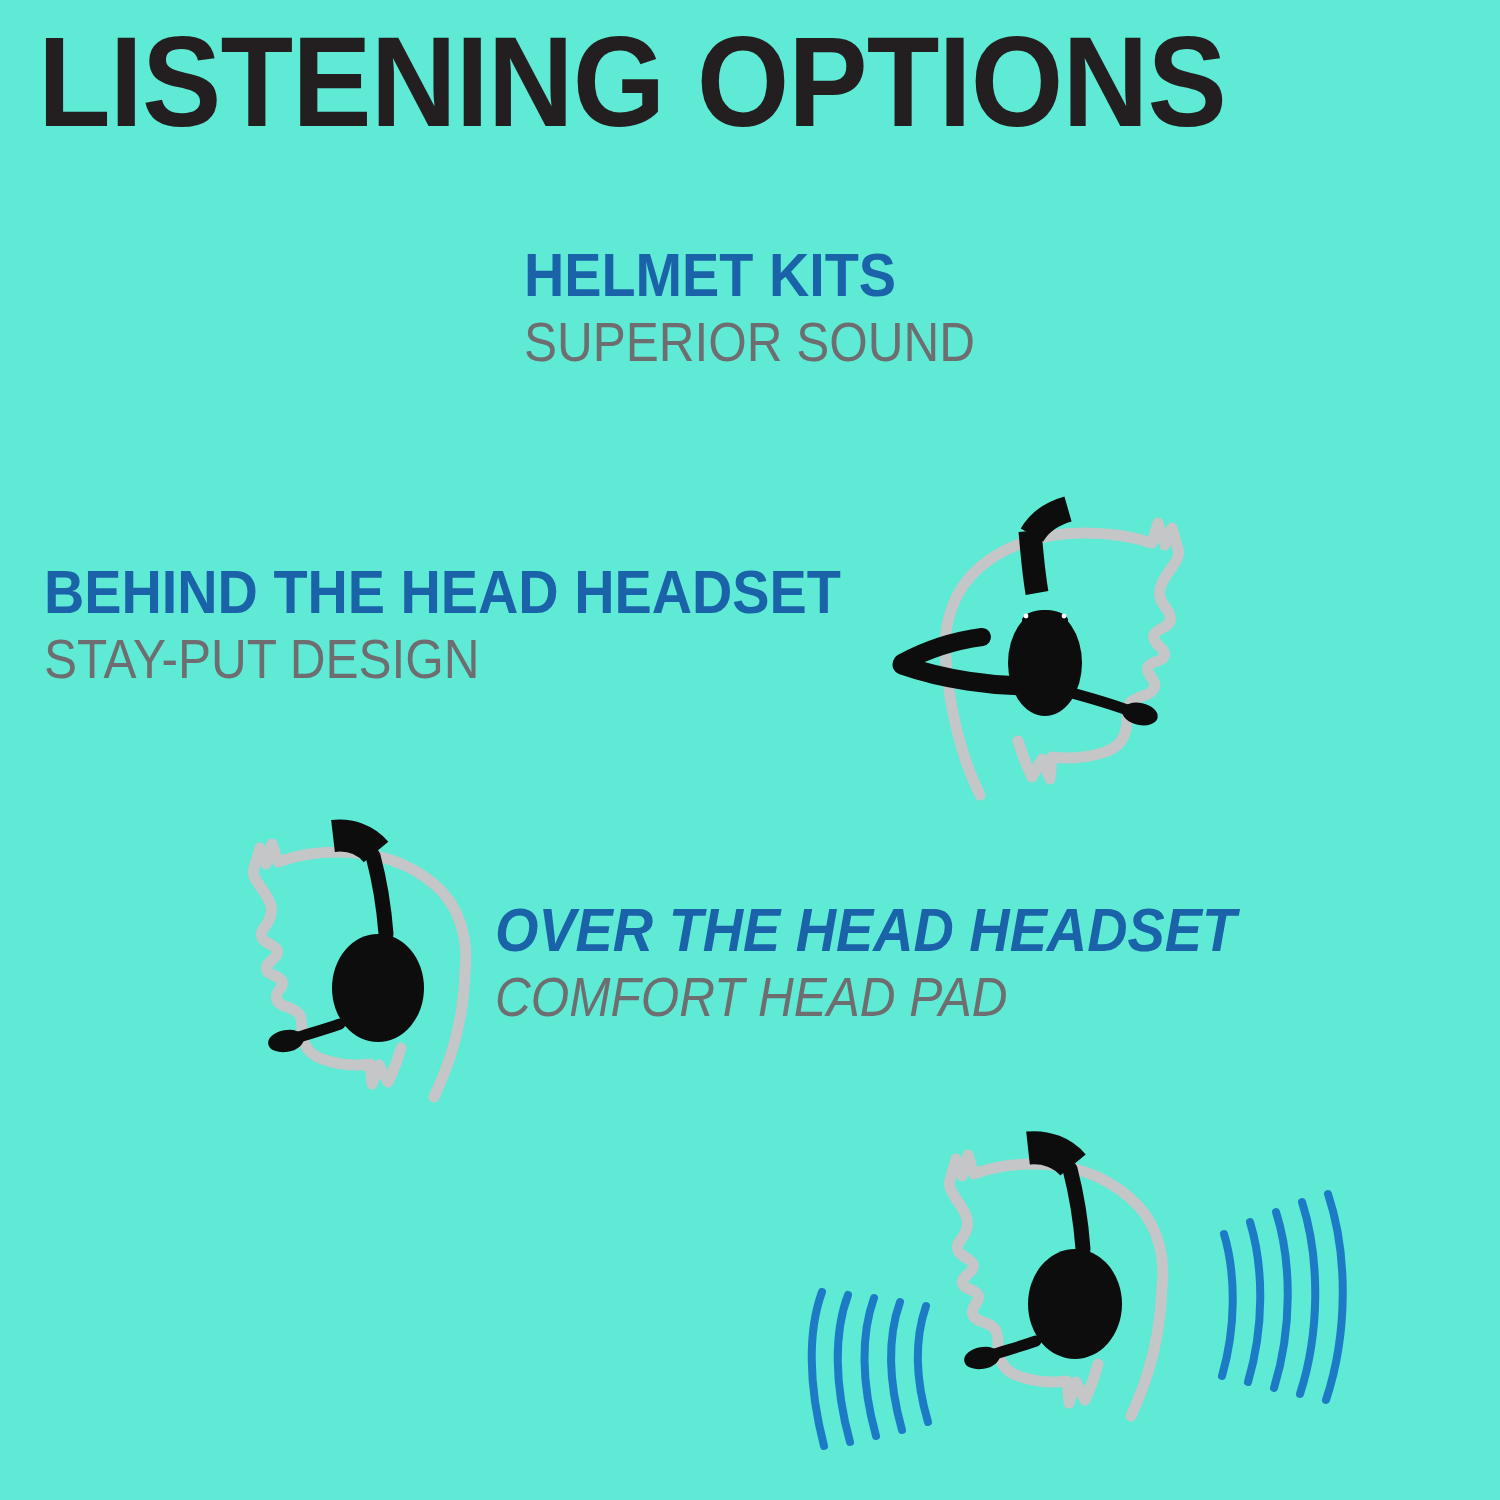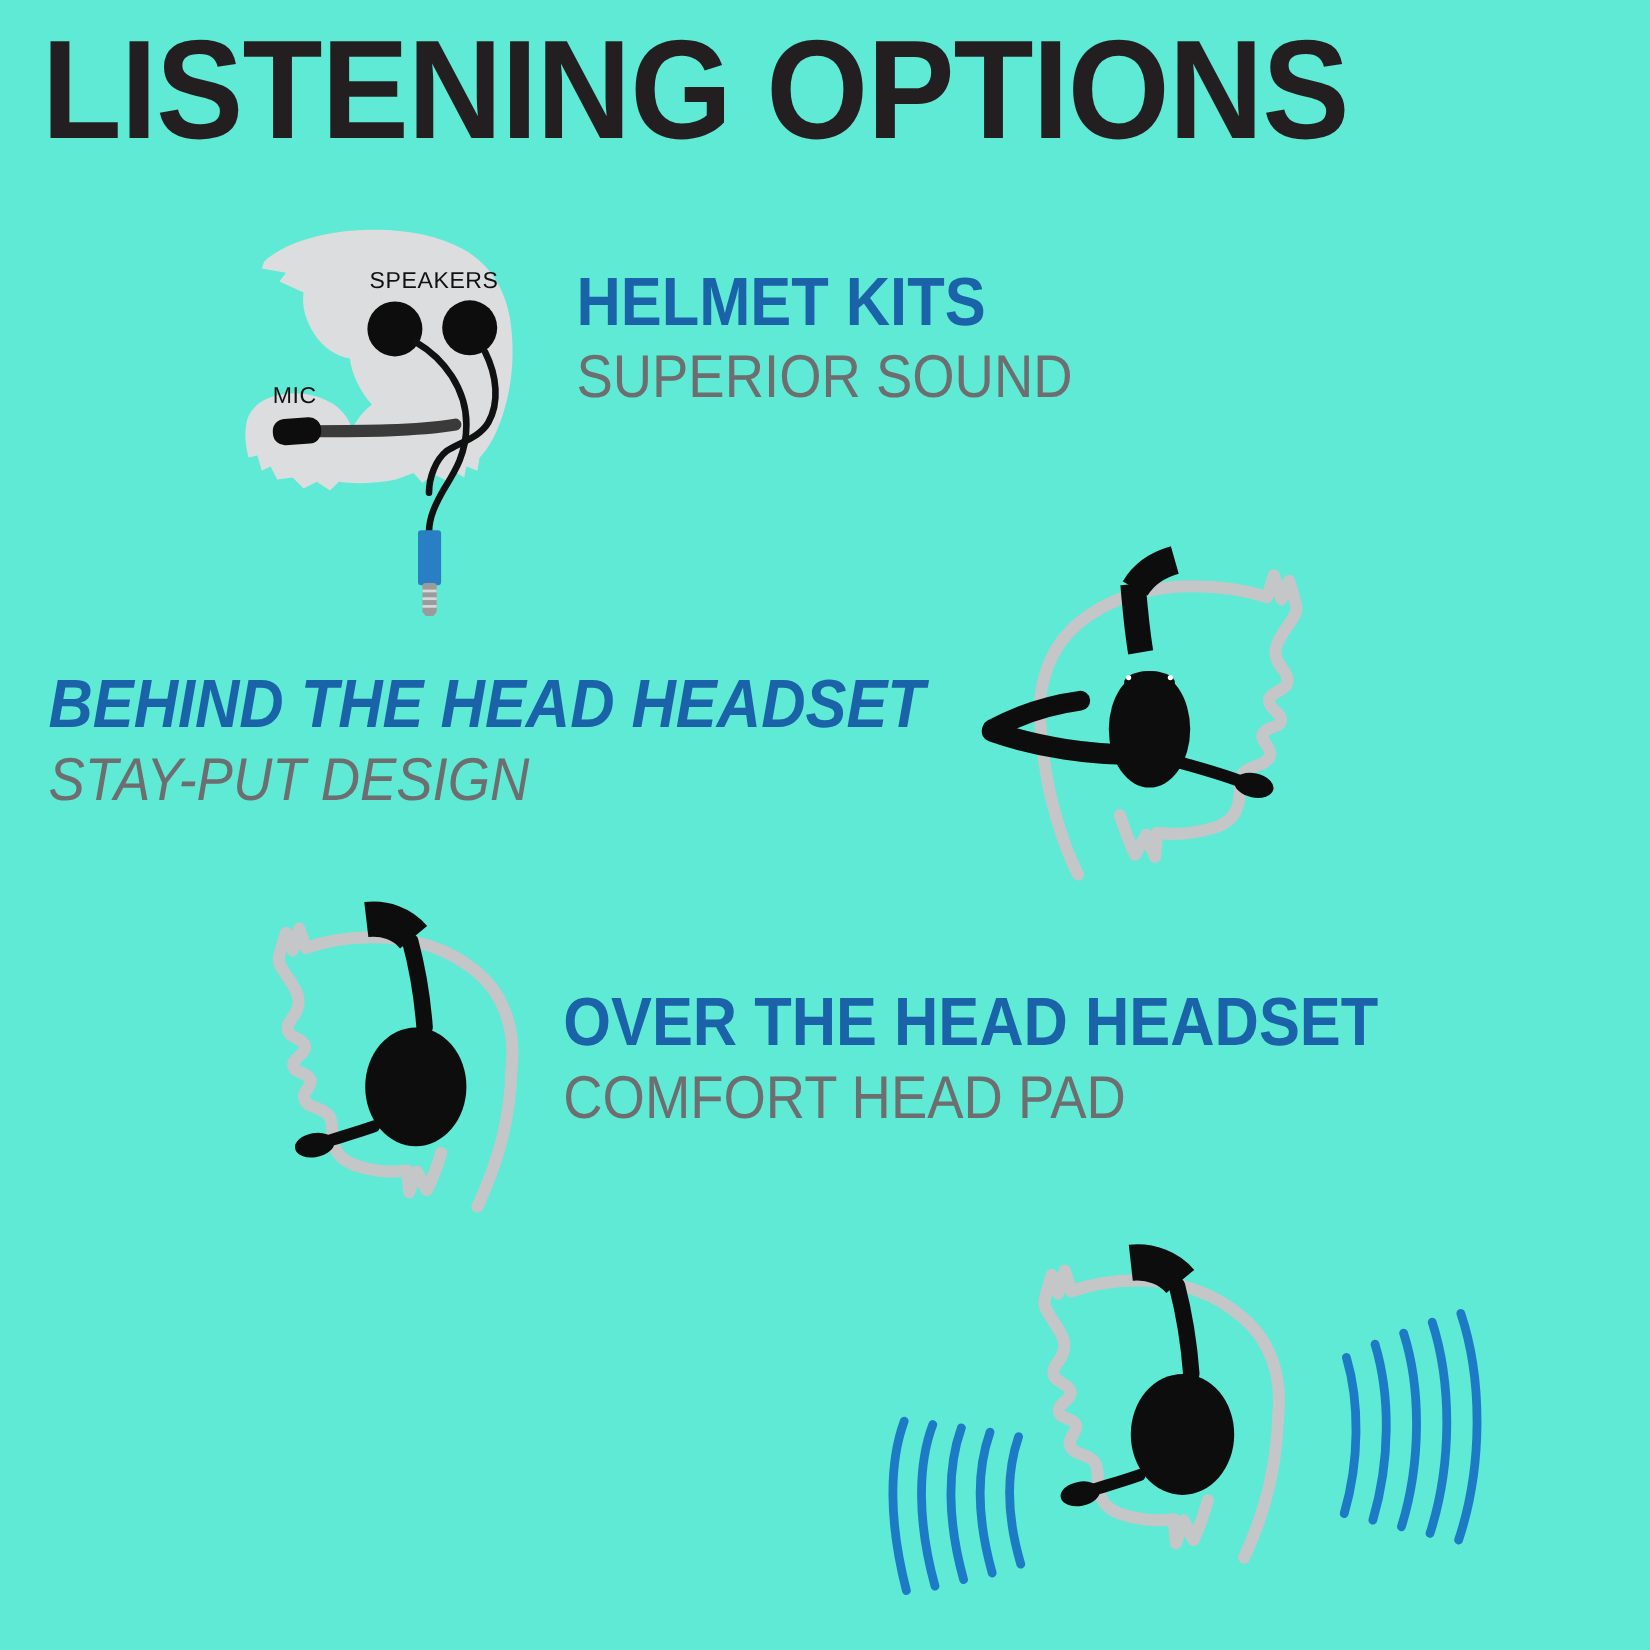--- a/index.html
+++ b/index.html
@@ -57,91 +57,40 @@
     letter-spacing: 0px;
     color: #6e6e70;
     white-space: nowrap;
     margin-top: 8px;
     transform: scaleX(0.9);
     transform-origin: left top;
   }
 
   
   #txt-helmet     { left: 508px; top: 243px; margin-left: 16px; }
-  #txt-behind     { left: 44px;  top: 609px; font-style: italic; }
-  #txt-over       { left: 512px; top: 898px; }
+  #txt-behind     { left: 44px;  top: 560px; }
+  #txt-over       { left: 495px; top: 898px; font-style: italic; }
   #txt-alphabass  { left: 48px;  top: 1218px; }
 
   
   .fig { position: absolute; }
   #fig-helmet    { left: 208px; top: 196px;  width: 320px; height: 350px; }
   #fig-behind    { left: 862px; top: 483px;  width: 372px; height: 340px; }
   #fig-over      { left: 218px; top: 812px;  width: 330px; height: 330px; }
   #fig-alpha     { left: 792px; top: 1122px; width: 566px; height: 360px; }
 
   svg { display: block; overflow: visible; }
 </style>
 </head>
 <body>
 
 <div class="page">
 
   <div class="page-title">LISTENING OPTIONS</div>
 
-  <div class="fig" id="fig-helmet">
-    <svg viewBox="0 0 320 350" width="320" height="350">
-
-      <path d="M 32,42
-               C 44,30 70,18 108,14
-               C 150,10 186,16 212,30
-               C 238,44 252,68 256,96
-               C 260,124 258,152 250,178
-               C 244,198 236,212 228,220
-               L 226,232 L 216,228 L 214,238 L 204,232 L 200,242
-               L 186,235 L 176,243 L 168,234 L 152,240
-               C 132,244 112,244 100,242
-               L 92,250 L 80,242 L 68,248 L 58,238 L 44,240
-               L 38,228 L 30,232 L 26,218 L 18,220
-               C 14,206 14,192 18,182
-               C 24,170 36,164 52,162
-               C 68,160 84,164 96,172
-               C 104,178 110,186 112,194
-               C 116,186 122,178 130,172
-               C 120,160 112,146 110,130
-               C 98,128 86,120 78,108
-               C 70,96 66,82 68,70
-               L 46,60 L 52,52 L 30,48 Z" fill="#dcddde"></path>
-
-      <text x="128" y="66" font-family="Liberation Sans, sans-serif" font-size="21" fill="#111111" letter-spacing="0.5">SPEAKERS</text>
-
-      <text x="40" y="170" font-family="Liberation Sans, sans-serif" font-size="21" fill="#111111" letter-spacing="0.5">MIC</text>
-
-      <circle cx="151" cy="103" r="25" fill="#0d0d0d"></circle>
-      <circle cx="219" cy="102" r="25" fill="#0d0d0d"></circle>
-
-      <path d="M 76,196 C 120,196 170,196 206,190" stroke="#3a3a3a" stroke-width="11" fill="none" stroke-linecap="round"></path>
-
-      <rect x="40" y="184" width="44" height="24" rx="11" fill="#0d0d0d" transform="rotate(-4 62 196)"></rect>
-
-      <path d="M 170,115 C 196,130 216,158 216,190
-               C 216,216 206,232 196,248
-               C 188,262 182,274 182,288" stroke="#111111" stroke-width="6" fill="none" stroke-linecap="round"></path>
-      <path d="M 233,124 C 244,146 246,170 236,188
-               C 228,202 210,206 198,214
-               C 188,222 182,238 182,252" stroke="#111111" stroke-width="6" fill="none" stroke-linecap="round"></path>
-
-      <rect x="172" y="286" width="21" height="50" rx="3" fill="#2a7fc4"></rect>
-
-      <rect x="176" y="334" width="13" height="28" rx="3" fill="#9b9b9b"></rect>
-      <rect x="176" y="340" width="13" height="2.5" fill="#d8d8d8"></rect>
-      <rect x="176" y="347" width="13" height="2.5" fill="#d8d8d8"></rect>
-      <rect x="176" y="354" width="13" height="2.5" fill="#d8d8d8"></rect>
-      <path d="M 176,360 L 189,360 L 186,364 L 179,364 Z" fill="#9b9b9b"></path>
-    </svg>
-  </div>
 
   <div class="block" id="txt-helmet">
     <div class="head">HELMET KITS</div>
     <div class="sub">SUPERIOR SOUND</div>
   </div>
 
   <div class="block" id="txt-behind">
     <div class="head">BEHIND THE HEAD HEADSET</div>
     <div class="sub">STAY-PUT DESIGN</div>
   </div>

